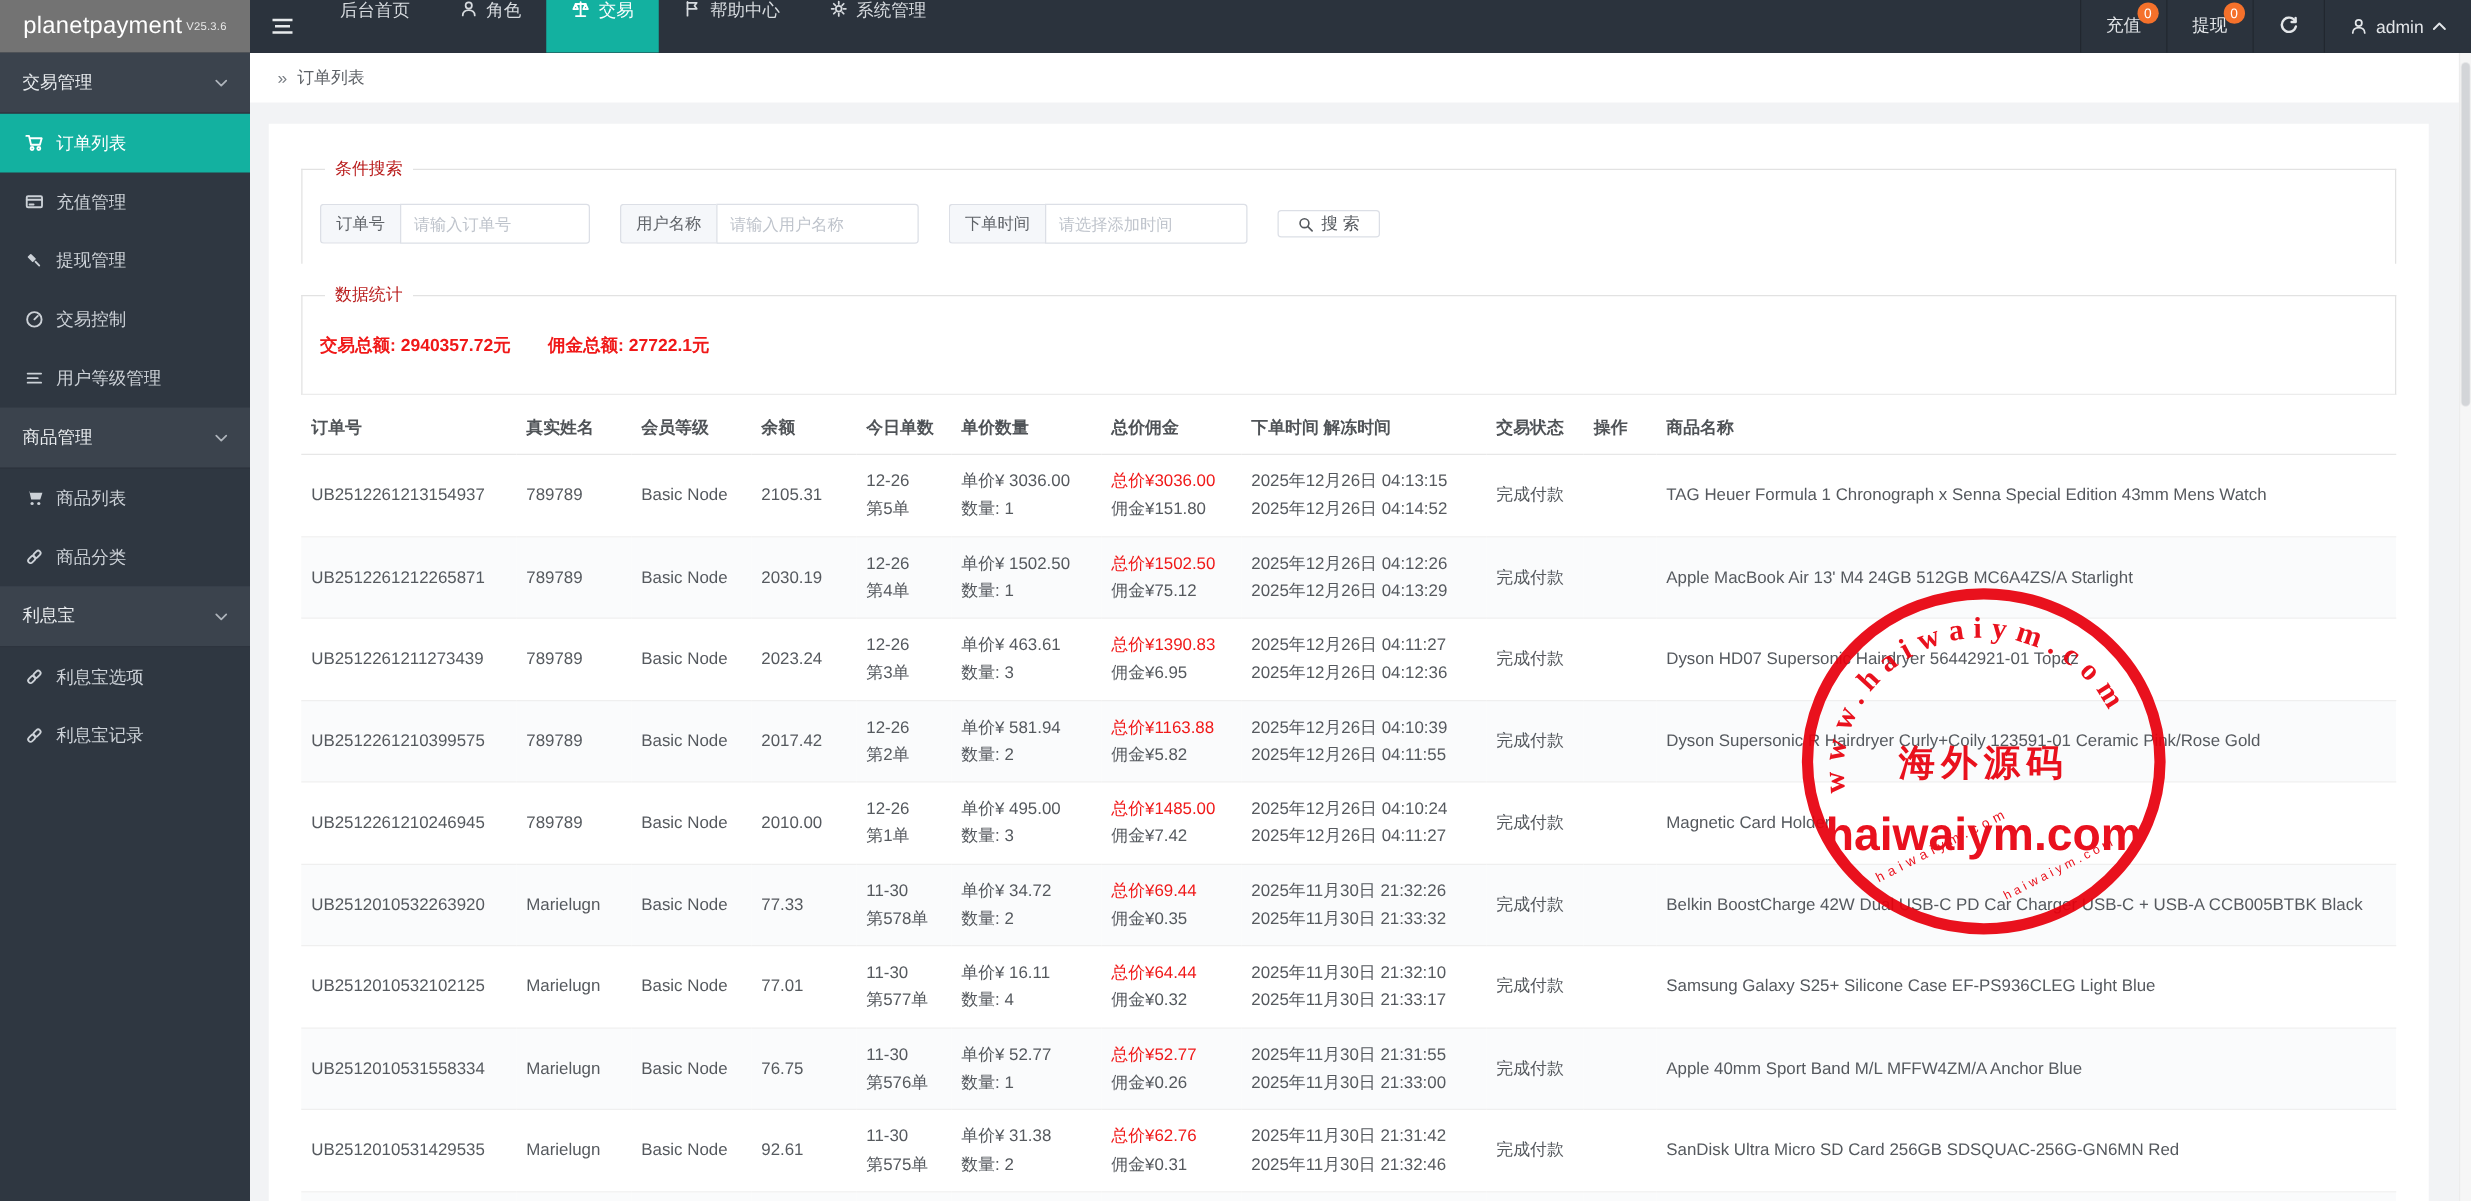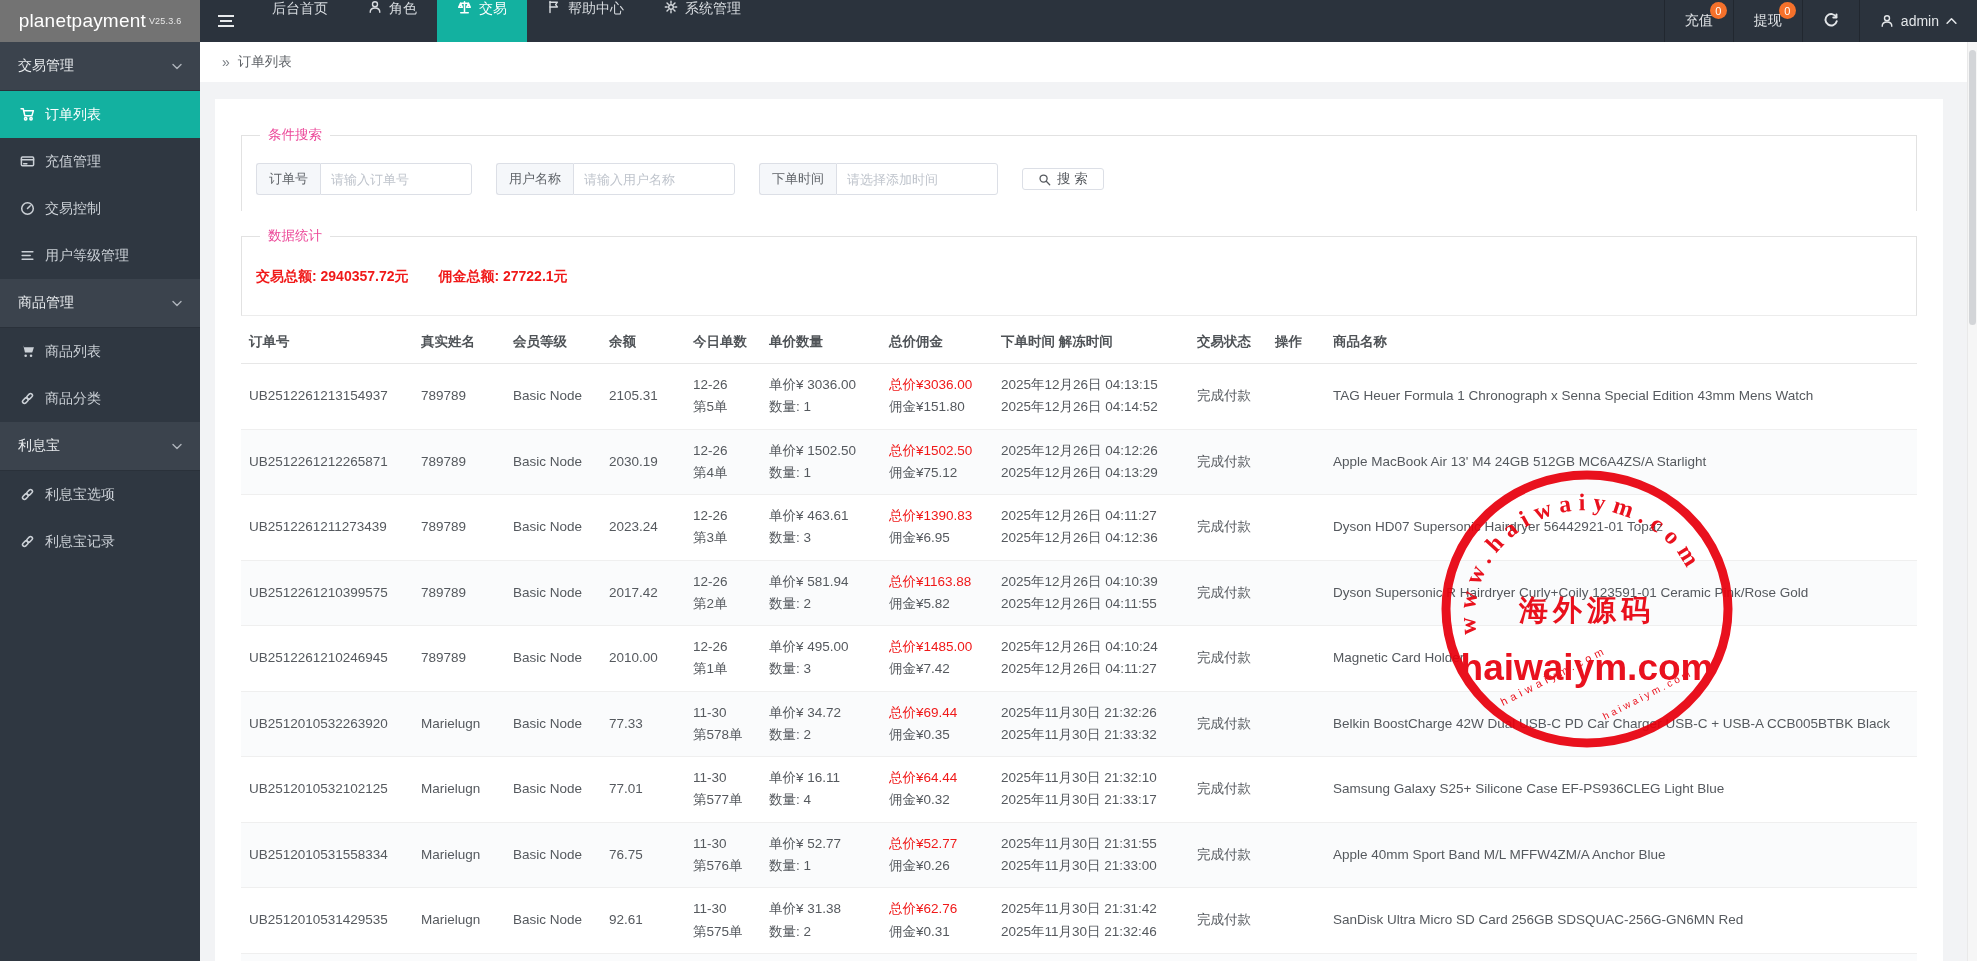--- a/index.html
+++ b/index.html
@@ -45,21 +45,21 @@
   
   .main { position:absolute; left:200px; top:42px; width:1767px; height:919px; }
   .breadcrumb-bar { height:40px; background:#fff; display:flex; align-items:center;
     padding:0 22px; color:#5d6166; font-size:13.5px; }
   .breadcrumb-bar .arr { margin-right:8px; color:#7a7f85; font-size:14px; }
   .content { padding:17px 24px 0 15px; }
   .card { background:#fff; padding:27px 26px 0 26px; min-height:830px; }
 
   fieldset { border:1px solid #e2e2e2; padding:13px 14px 15px 12px; }
   fieldset.no-bottom { border-bottom:none; padding-bottom:4px; }
-  legend { padding:0 8px; margin-left:6px; font-size:13.5px; color:#ec4899; }
+  legend { padding:0 8px; margin-left:6px; font-size:13.5px; color:#b91c1c; }
 
   .search-row { display:flex; align-items:center; gap:24px; padding:6px 0 12px 2px; }
   .input-group { display:flex; align-items:stretch; height:32px; }
   .input-group .ig-label { background:#f5f7fa; border:1px solid #dcdfe6;
     border-right:none; border-radius:3px 0 0 3px; display:flex; align-items:center;
     padding:0 12px; font-size:13px; color:#5f6368; white-space:nowrap; }
   .input-group input { border:1px solid #dcdfe6; border-radius:0 3px 3px 0;
     padding:0 10px; font-size:13px; color:#333; width:152px; outline:none;
     font-family:inherit; }
   .input-group input.w160 { width:162px; }
@@ -202,20 +202,31 @@
     <span>订单列表</span>
   </div>
   <div class="side-item">
     <span class="icon">
       <svg width="15" height="15" viewBox="0 0 14 14">
           <rect x="1.3" y="2.8" width="11.4" height="8.2" rx="1"></rect>
           <path d="M1.3 5.4h11.4M3.4 9h3"></path>
         </svg>
     </span>
     <span>充值管理</span>
+  </div>
+  <div class="side-item">
+    <span class="icon">
+      <svg width="15" height="15" viewBox="0 0 14 14">
+          <g transform="rotate(-45 7 7)">
+            <rect class="fill" x="5.2" y="1.4" width="3.6" height="5.6" rx="0.6"></rect>
+            <rect class="fill" x="6.3" y="7.6" width="1.4" height="5.2" rx="0.6"></rect>
+          </g>
+        </svg>
+    </span>
+    <span>提现管理</span>
   </div>
   <div class="side-item">
     <span class="icon">
       <svg width="15" height="15" viewBox="0 0 14 14">
           <circle cx="7" cy="7" r="5.4"></circle>
           <path d="M7 7L9.6 4.4"></path>
         </svg>
     </span>
     <span>交易控制</span>
   </div>

